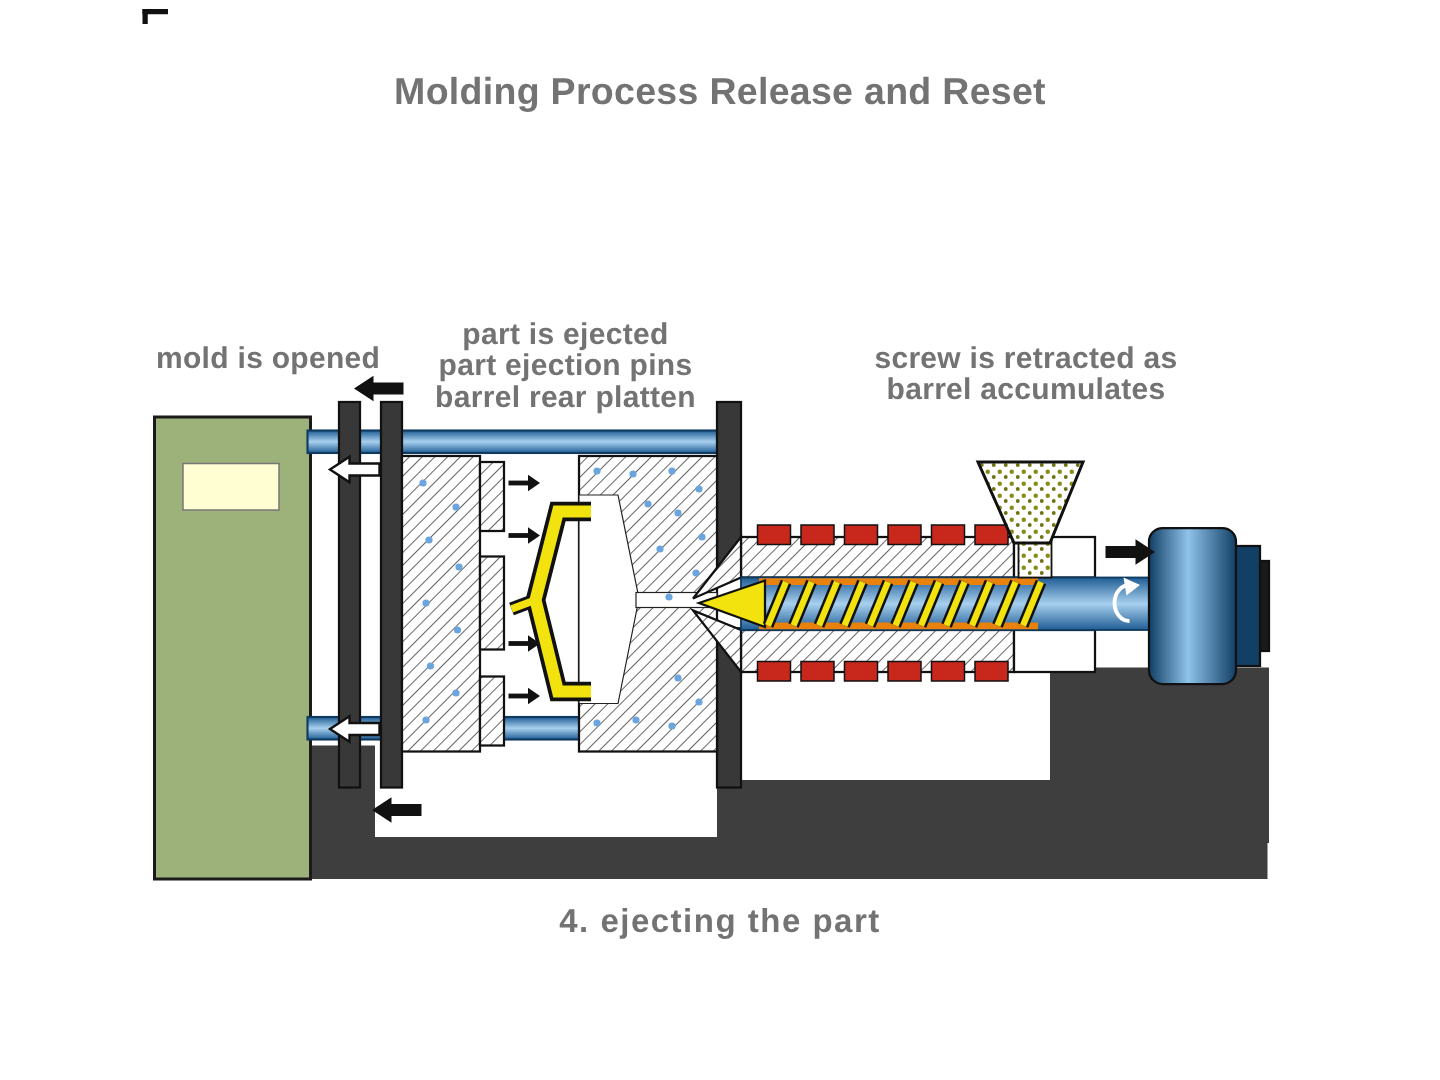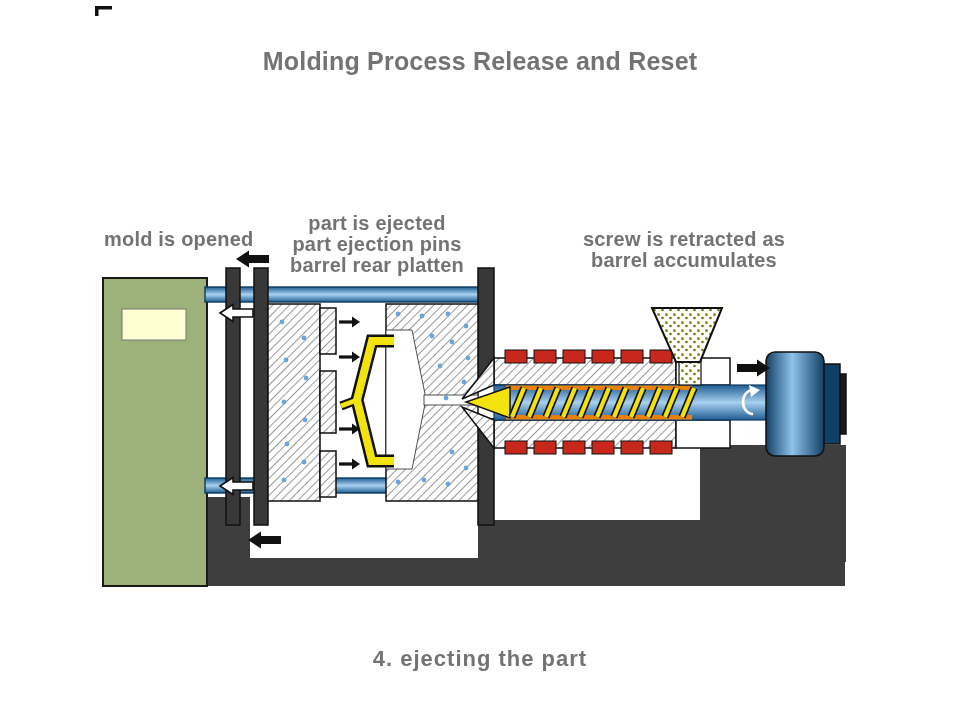--- a/index.html
+++ b/index.html
@@ -2,21 +2,21 @@
 <html><head>
 <meta charset="utf-8">
 <style>
   html,body{margin:0;padding:0;background:#fff;}
   .slide{position:relative;width:960px;height:720px;background:#fff;overflow:hidden;
          font-family:"Liberation Sans", sans-serif;color:#737373;}
   .slide svg{position:absolute;left:0;top:0;}
   .title{position:absolute;left:0;right:0;top:47px;text-align:center;
          font-size:25px;font-weight:bold;letter-spacing:0.2px;}
   .caption{position:absolute;left:0;right:0;top:601px;text-align:center;
-         font-size:22px;font-weight:bold;letter-spacing:1px;margin-top:45px;}
+         font-size:22px;font-weight:bold;letter-spacing:1px;}
   .lbl{position:absolute;font-weight:bold;font-size:20px;line-height:21px;letter-spacing:0.2px;}
   .lbl.center{text-align:center;}
 </style>
 </head>
 <body>
 
 <div class="slide">
 
   <div class="title">Molding Process Release and Reset</div>
 

